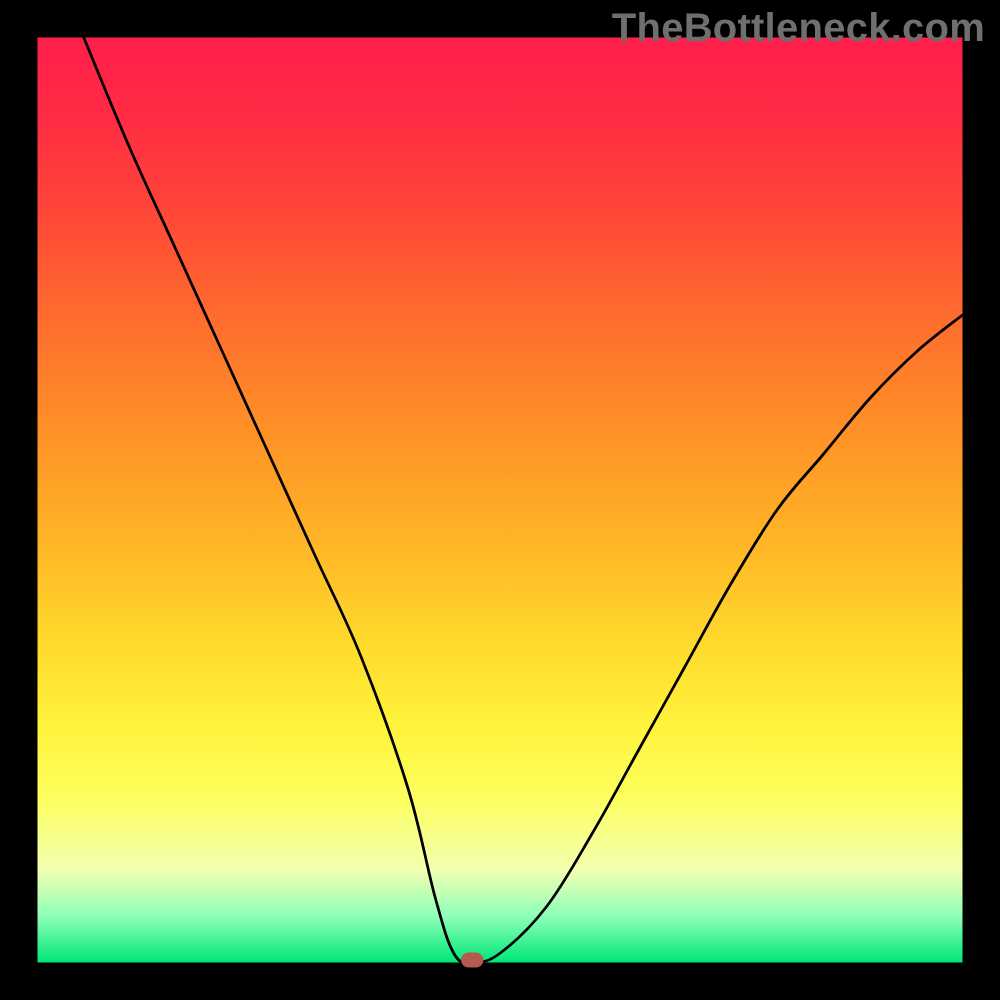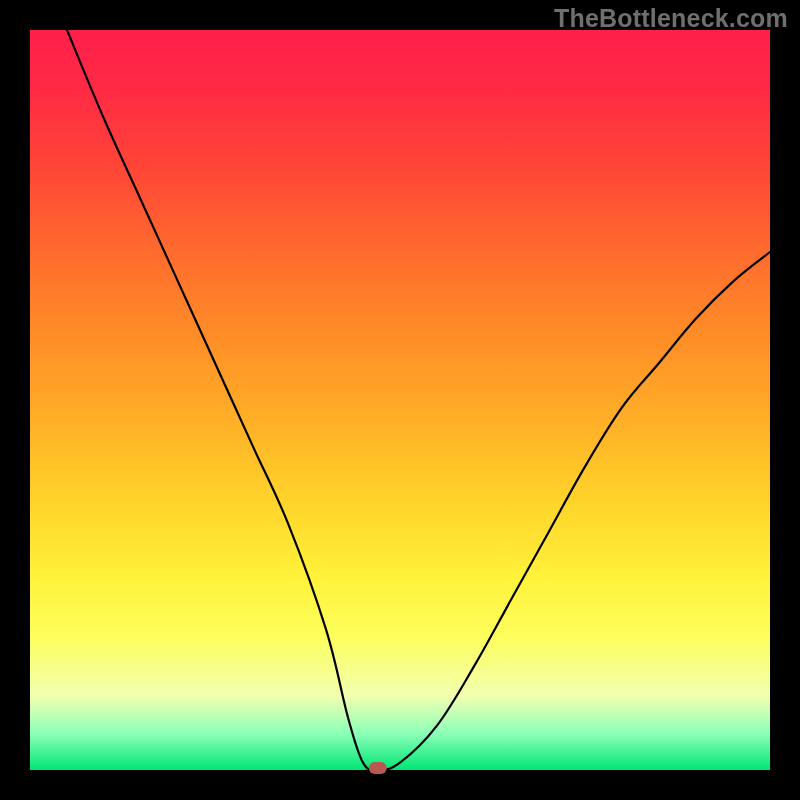--- a/index.html
+++ b/index.html
@@ -14,21 +14,21 @@
   .frame {
     position: relative;
     width: 800px;
     height: 800px;
     background: #000;
   }
   .watermark {
     position: absolute;
     top: 4px;
     right: 12px;
-    font-size: 25px;
+    font-size: 32px;
     font-weight: 600;
     color: #6f6f6f;
     letter-spacing: 0.2px;
     z-index: 3;
     user-select: none;
     text-align: center;
   }
   
   .plot {
     position: absolute;

